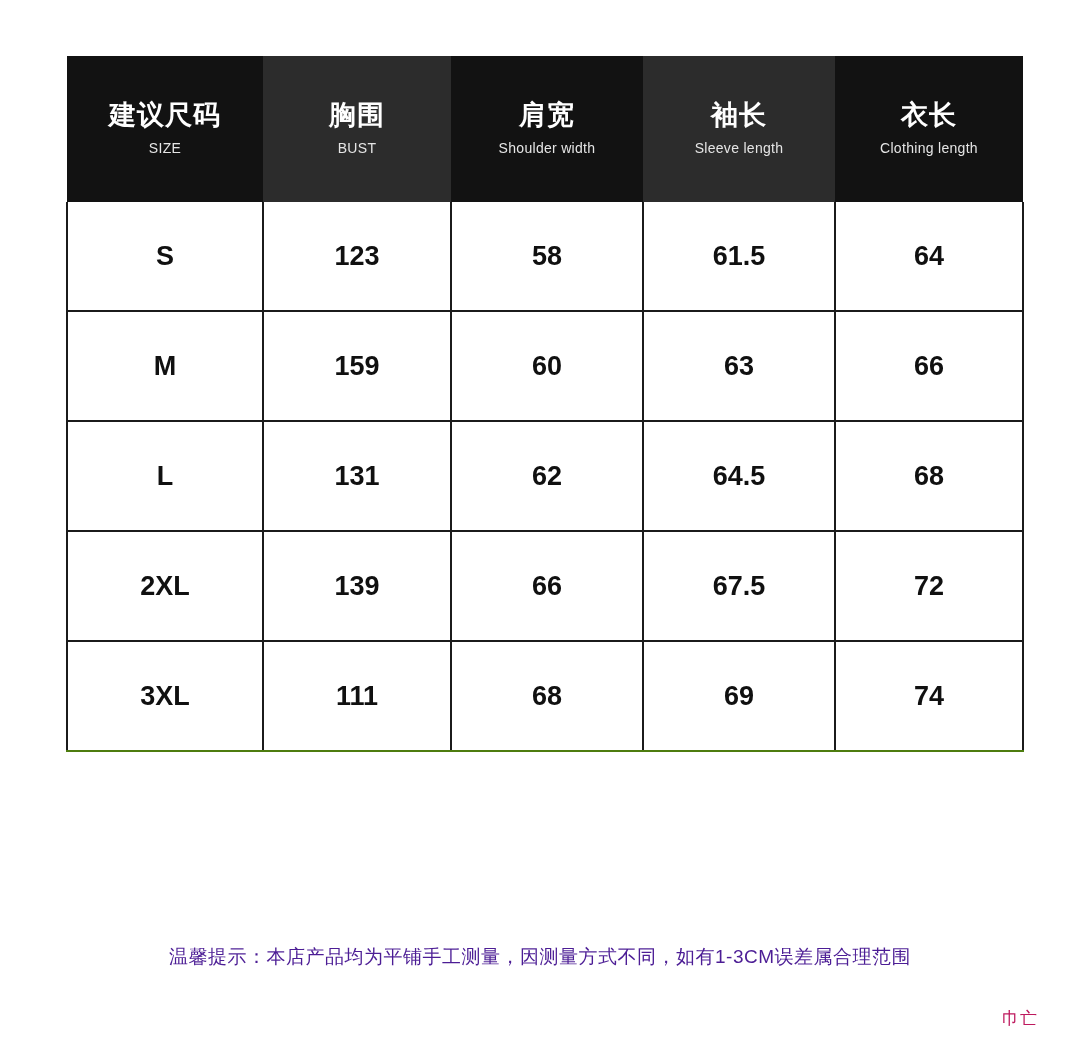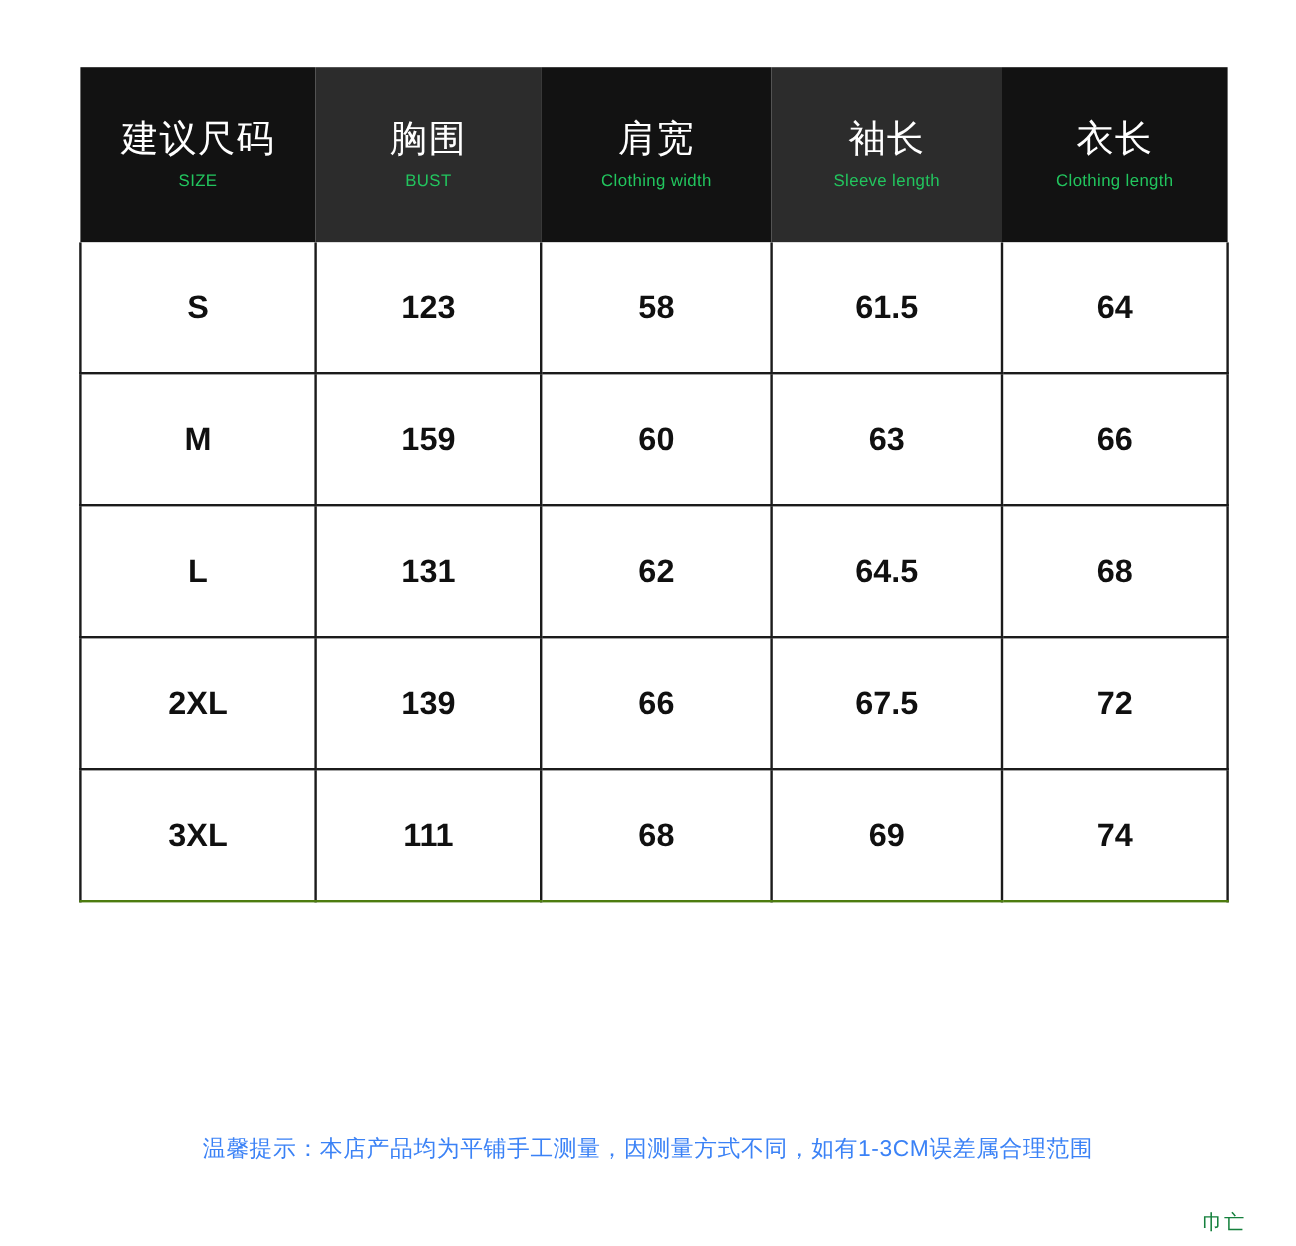--- a/index.html
+++ b/index.html
@@ -43,33 +43,33 @@
     padding: 0;
     vertical-align: middle;
     text-align: center;
     border: none;
   }
   .size-table thead th.alt {
     background: #2c2c2c;
   }
   .head-cn {
     display: block;
-    font-size: 31px;
-    font-weight: normal;
+    font-size: 27px;
+    font-weight: bold;
     letter-spacing: 1px;
     line-height: 1.1;
     margin-bottom: 10px;
   }
   .head-en {
     display: block;
     font-size: 14px;
     font-weight: normal;
     letter-spacing: 0.3px;
     line-height: 1.1;
-    color: #22c55e;
+    color: #e5e5e5;
   }
 
   .size-table tbody td {
     height: 108px;
     text-align: center;
     vertical-align: middle;
     font-size: 27px;
     font-weight: bold;
     color: #101010;
     background: #ffffff;
@@ -84,31 +84,31 @@
     border-bottom: 2px solid #4d7c0f;
   }
 
   .note {
     position: absolute;
     left: 0;
     top: 944px;
     width: 1080px;
     text-align: center;
     font-size: 19px;
-    color: #3b82f6;
+    color: #4c1d95;
     letter-spacing: 0.5px;
     font-family: "Liberation Sans", sans-serif;
   }
 
   .watermark {
     position: absolute;
     right: 42px;
     bottom: 8px;
     font-size: 17px;
-    color: #15803d;
+    color: #be185d;
     letter-spacing: 1px;
     font-family: "Liberation Sans", sans-serif;
   }
 </style>
 </head>
 <body>
 
 <div class="page">
 
   <table class="size-table">
@@ -124,21 +124,21 @@
         <th>
           <span class="head-cn">建议尺码</span>
           <span class="head-en">SIZE</span>
         </th>
         <th class="alt">
           <span class="head-cn">胸围</span>
           <span class="head-en">BUST</span>
         </th>
         <th>
           <span class="head-cn">肩宽</span>
-          <span class="head-en">Clothing width</span>
+          <span class="head-en">Shoulder width</span>
         </th>
         <th class="alt">
           <span class="head-cn">袖长</span>
           <span class="head-en">Sleeve length</span>
         </th>
         <th>
           <span class="head-cn">衣长</span>
           <span class="head-en">Clothing length</span>
         </th>
       </tr>

